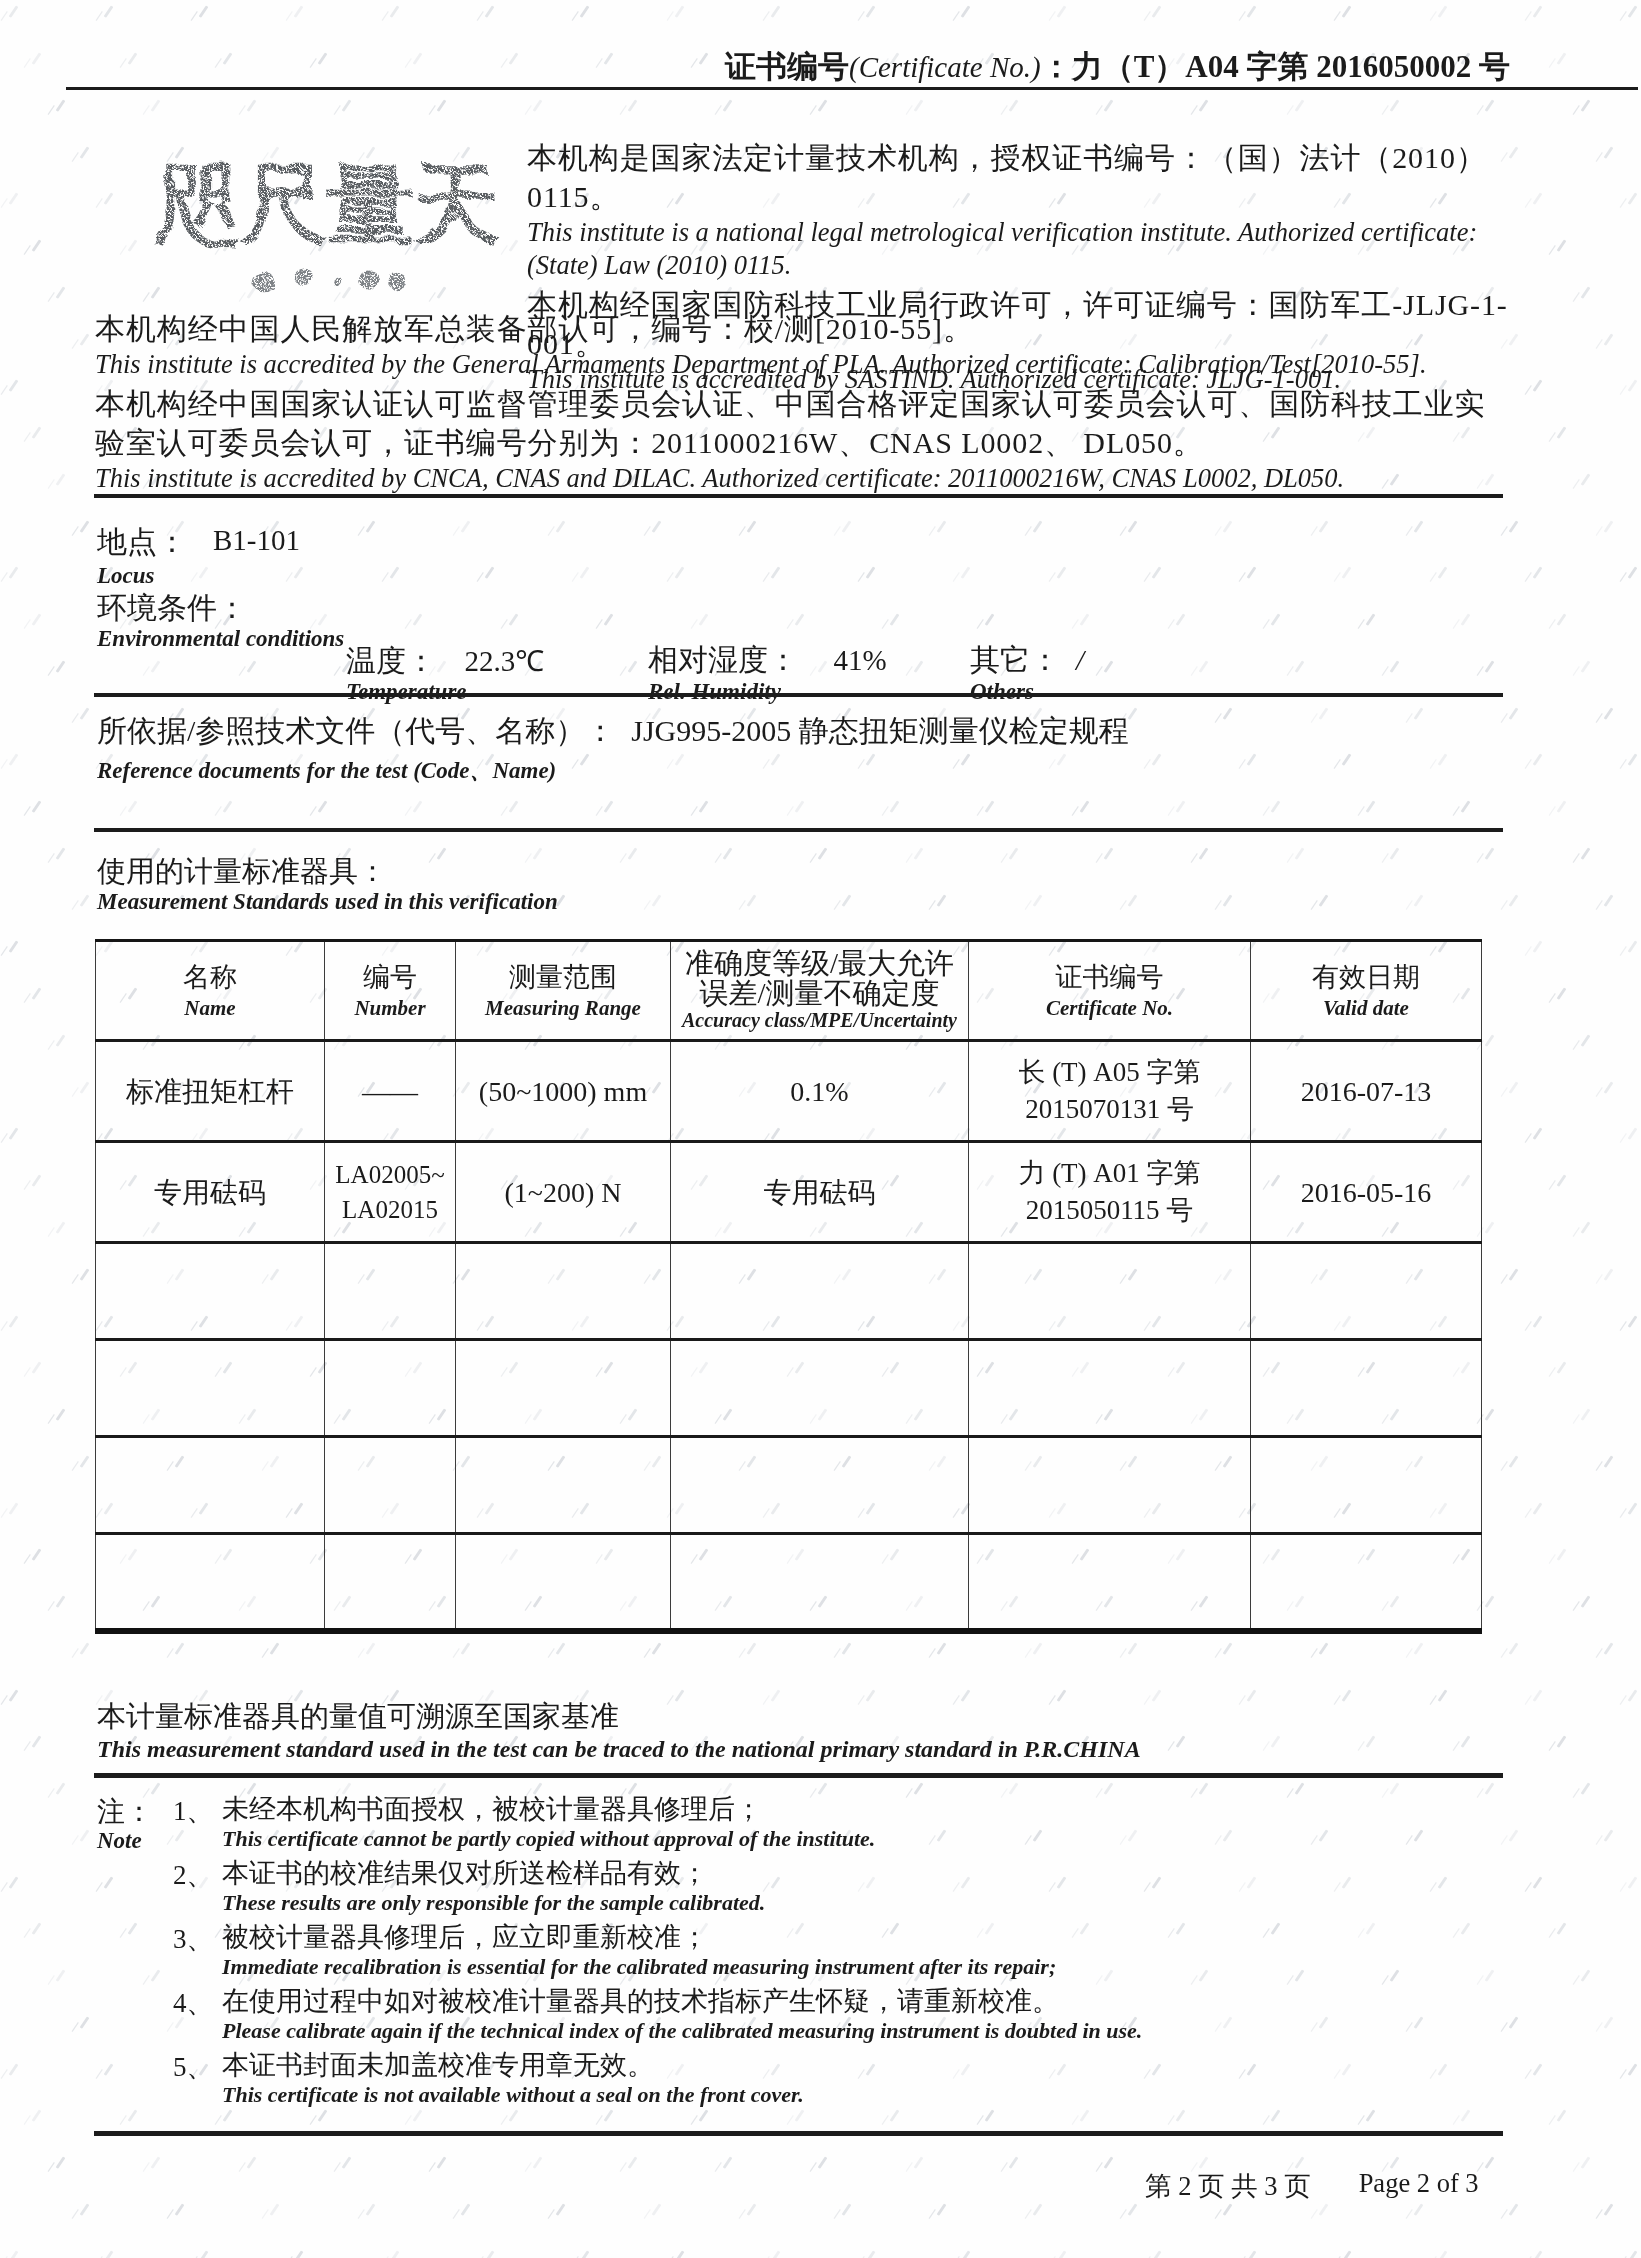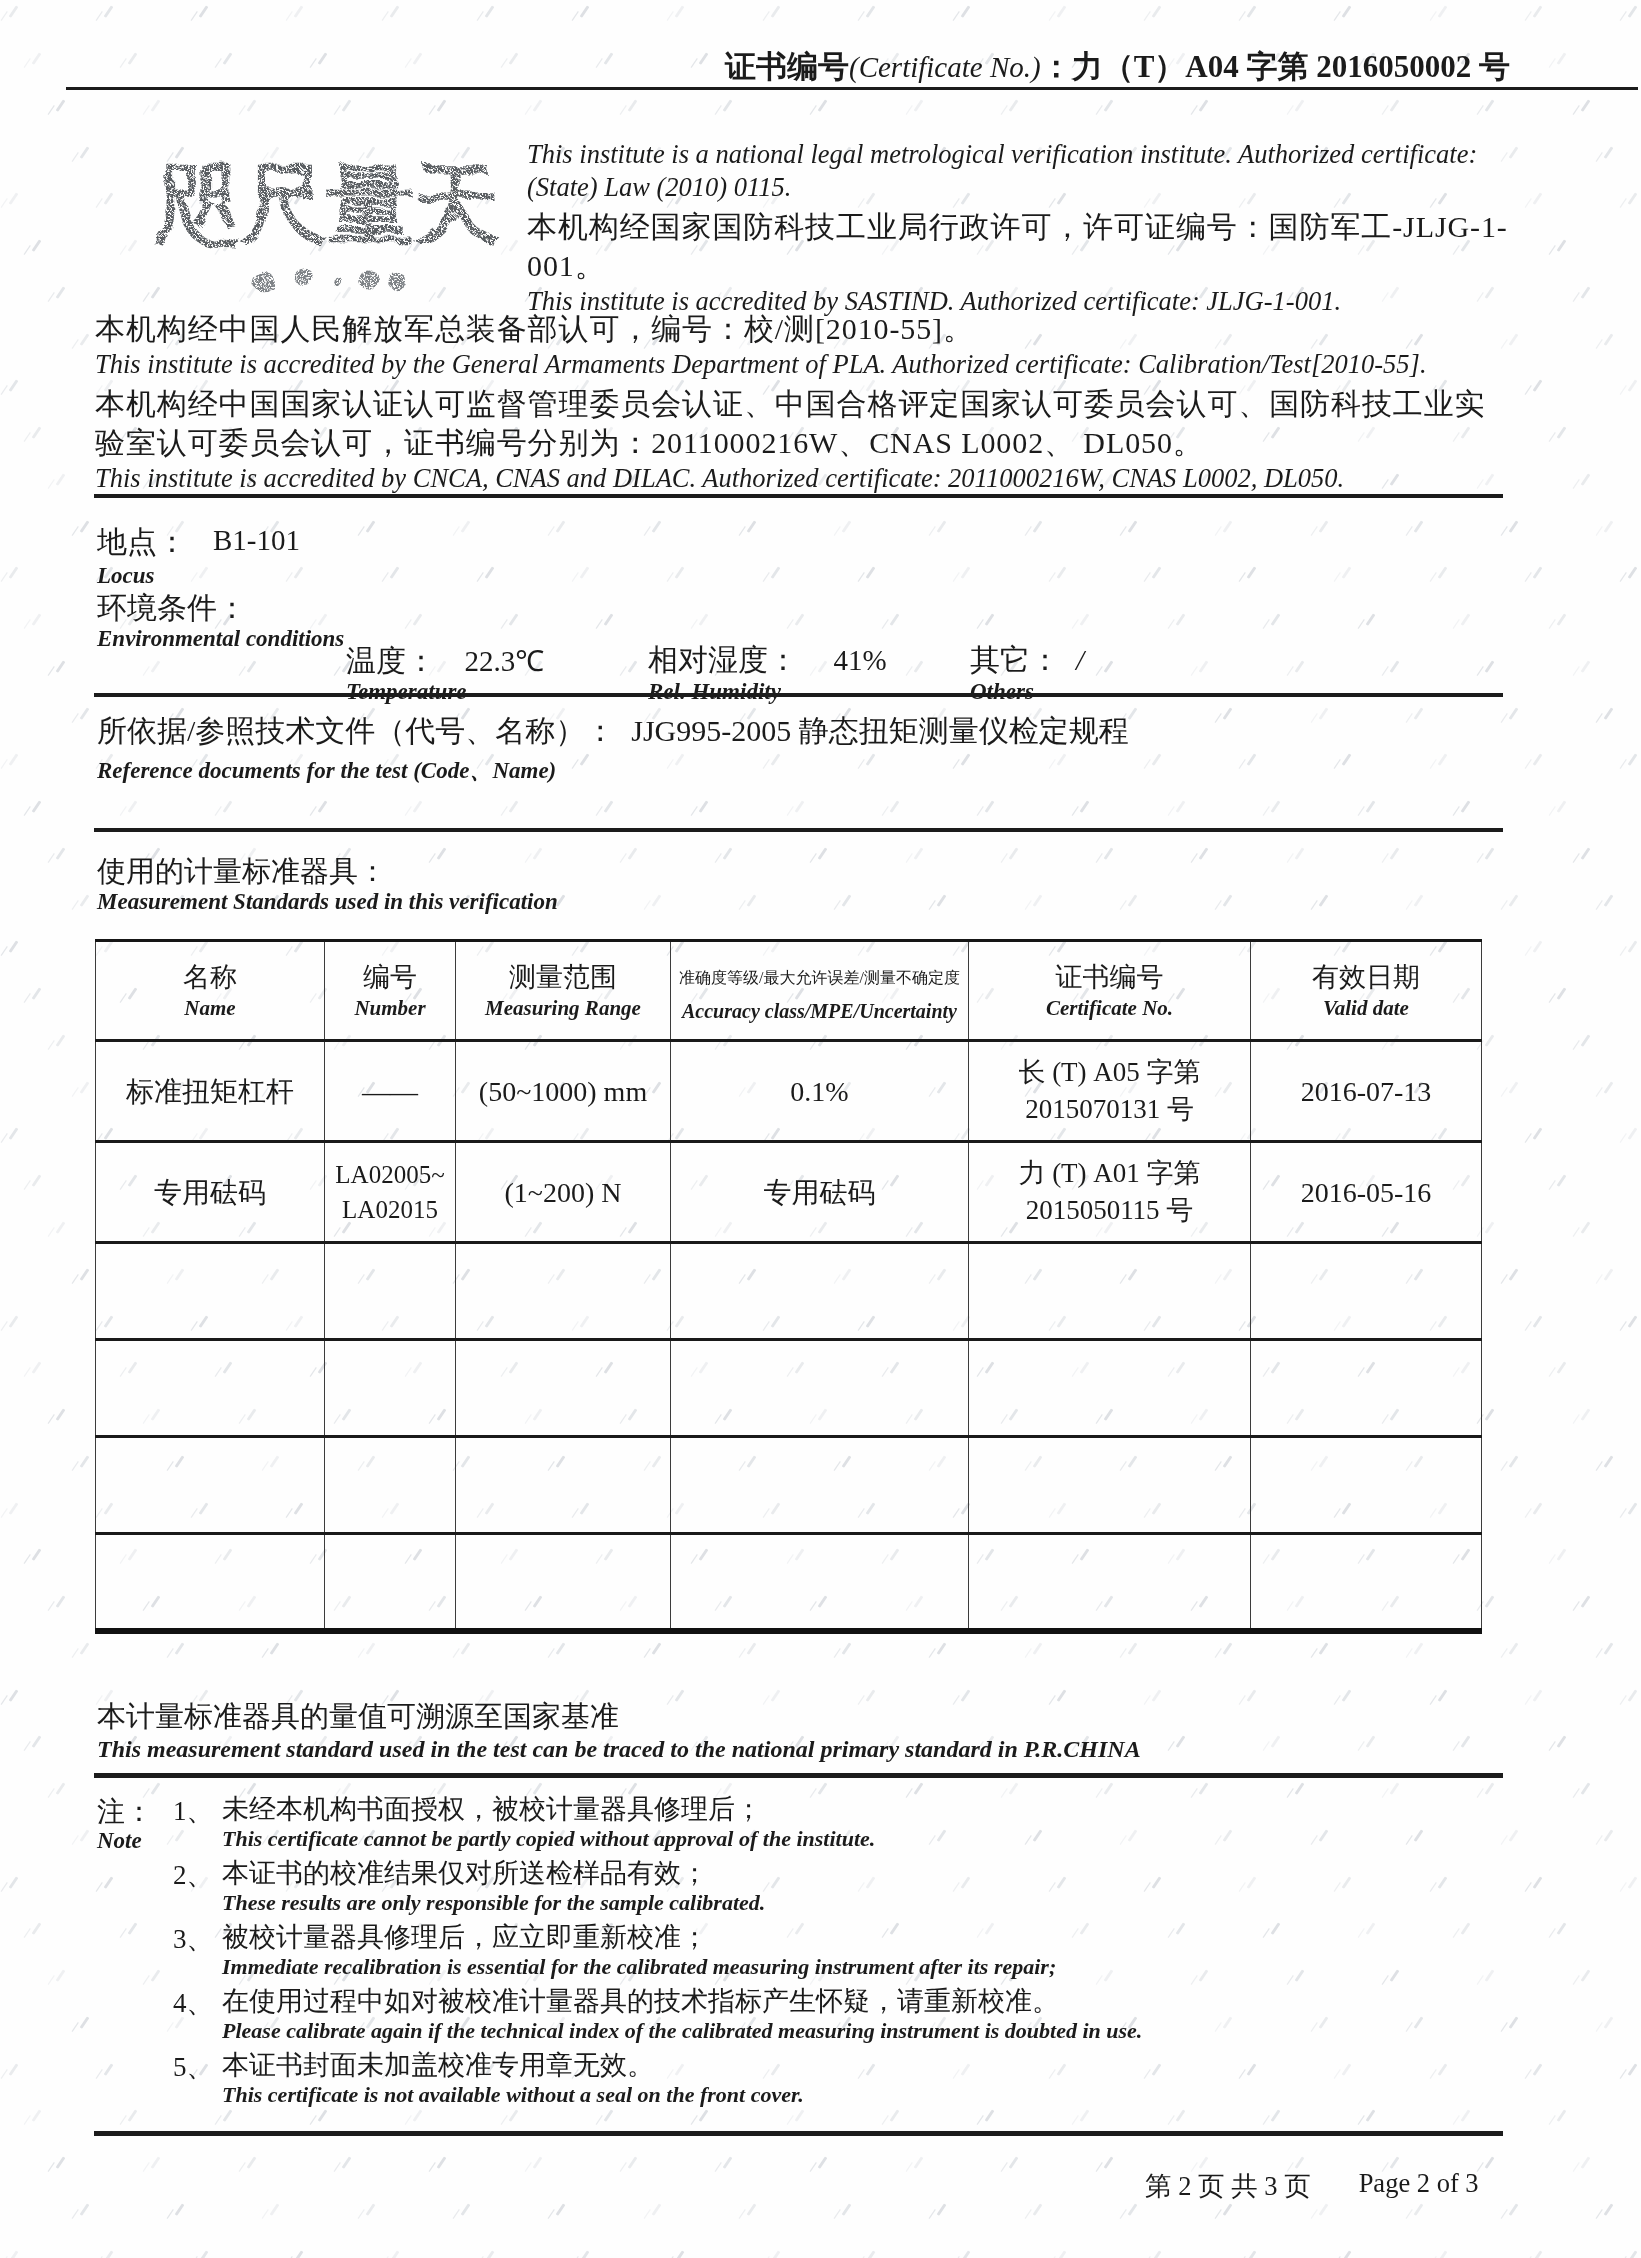--- a/index.html
+++ b/index.html
@@ -46,21 +46,21 @@
   }
   table.std td,table.std th{
     border-left:1.8px solid #3c3c3c;border-right:1.8px solid #3c3c3c;
     border-bottom:3.5px solid #1a1a1a;
     text-align:center;vertical-align:middle;padding:0 5.3px;font-weight:normal;
   }
   table.std tr.hdr-row{height:100px;}
   table.std tr.d-row{height:101px;}
   table.std tr.e-row{height:97px;}
   .th-cn{font-size:27px;line-height:35px;}
-  .th-cn.small{font-size:16px;line-height:42px;}
+  .th-cn.small{font-size:29px;line-height:30px;}
   .th-en{font-size:21px;line-height:26.5px;font-style:italic;font-weight:bold;}
   .th-en.small{font-size:20px;line-height:25px;}
   .cell{font-size:28px;line-height:37px;}
   .cell.small{font-size:25px;line-height:35px;}
   
   .notes{position:absolute;left:97px;top:1793px;width:1376px;}
   .note-item{position:relative;margin-bottom:5.3px;}
   .note-cn{font-size:27px;line-height:33px;padding-left:125px;}
   .note-no{position:absolute;left:76px;top:0;font-size:27px;}
   .note-en{font-size:22px;line-height:25.6px;padding-left:125px;font-style:italic;font-weight:bold;}
@@ -946,20 +946,21 @@
           <ellipse cx="140" cy="172" rx="13" ry="11"></ellipse>
           <ellipse cx="185" cy="166" rx="11" ry="10"></ellipse>
           <ellipse cx="222" cy="170" rx="5" ry="6"></ellipse>
           <ellipse cx="258" cy="168" rx="12" ry="11"></ellipse>
           <ellipse cx="292" cy="172" rx="10" ry="10"></ellipse>
         </g>
       </svg>
     </div>
 
     <div class="intro-right">
+      <div class="p-cn cjk">本机构是国家法定计量技术机构，授权证书编号：（国）法计（2010）0115。</div>
       <div class="p-en">This institute is a national legal metrological verification institute.   Authorized certificate: (State) Law (2010) 0115.</div>
       <div class="p-cn cjk">本机构经国家国防科技工业局行政许可，许可证编号：国防军工-JLJG-1-001。</div>
       <div class="p-en">This institute is accredited by SASTIND. Authorized certificate: JLJG-1-001.</div>
     </div>
 
     <div class="intro-full">
       <div class="p-cn cjk">本机构经中国人民解放军总装备部认可，编号：校/测[2010-55]。</div>
       <div class="p-en">This institute is accredited by the General Armaments Department of PLA. Authorized certificate: Calibration/Test[2010-55].</div>
       <div class="p-cn cjk">本机构经中国国家认证认可监督管理委员会认证、中国合格评定国家认可委员会认可、国防科技工业实验室认可委员会认可，证书编号分别为：2011000216W、CNAS L0002、 DL050。</div>
       <div class="p-en">This institute is accredited by CNCA, CNAS and DILAC. Authorized certificate: 2011000216W, CNAS L0002, DL050.</div>

